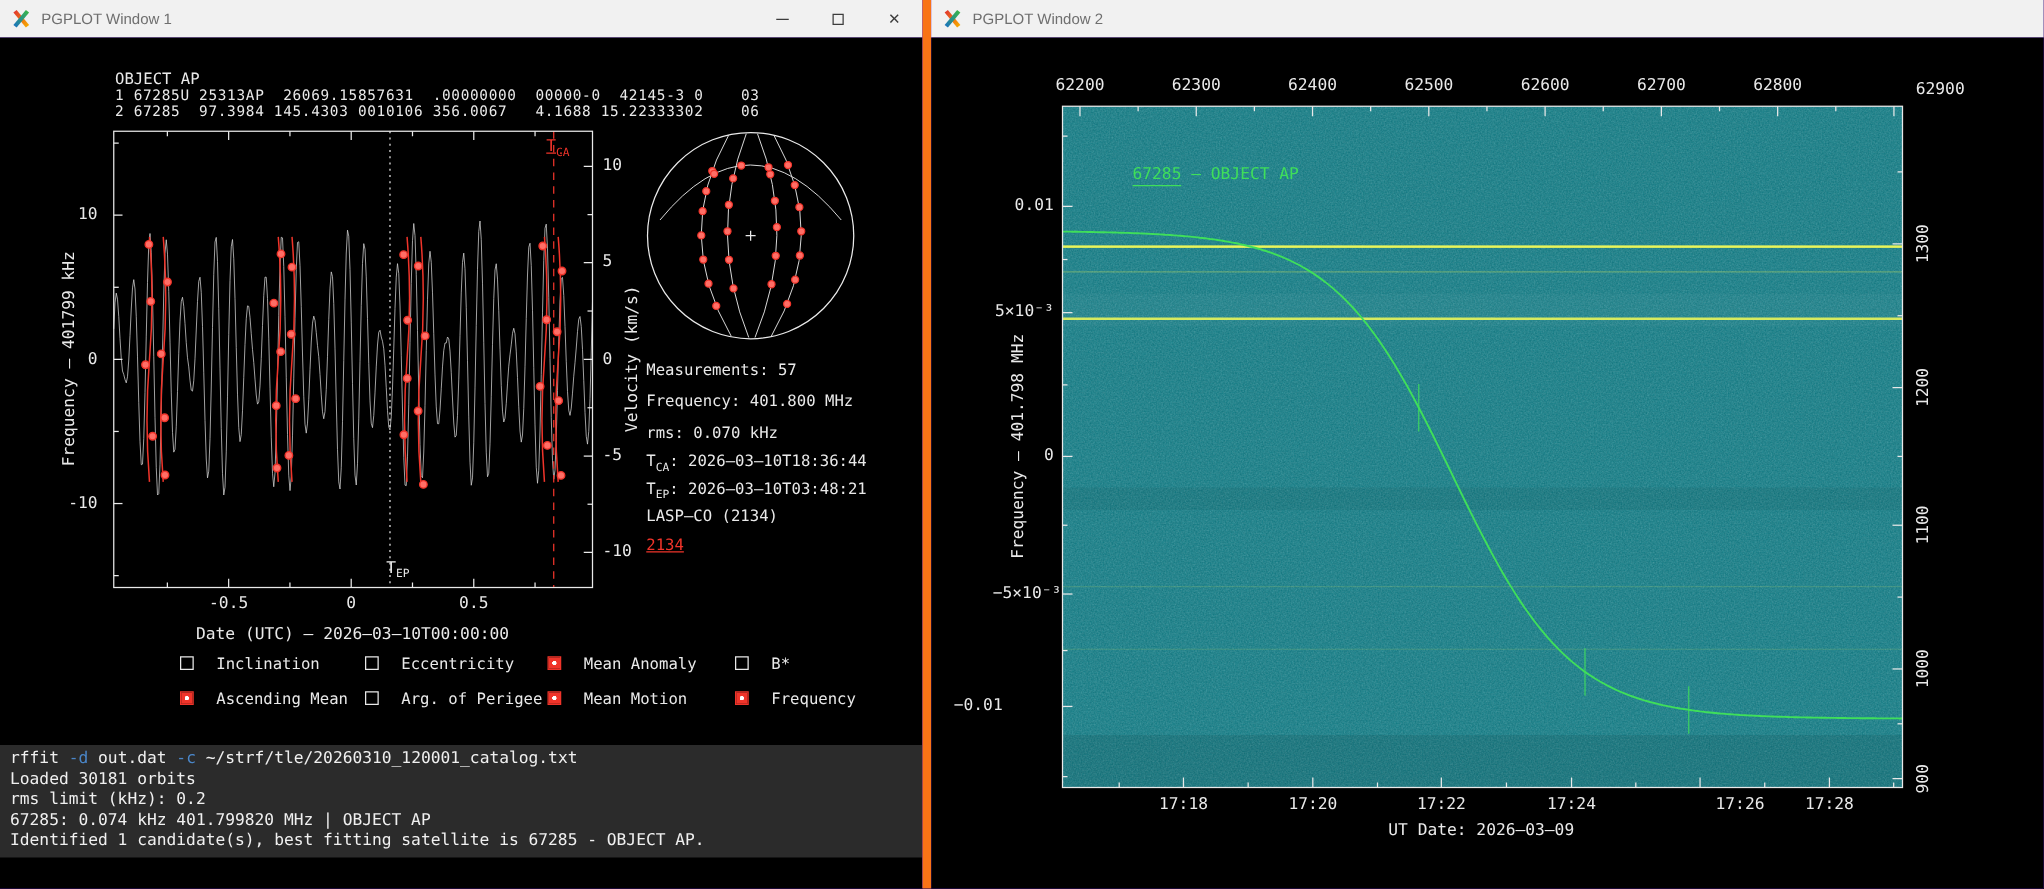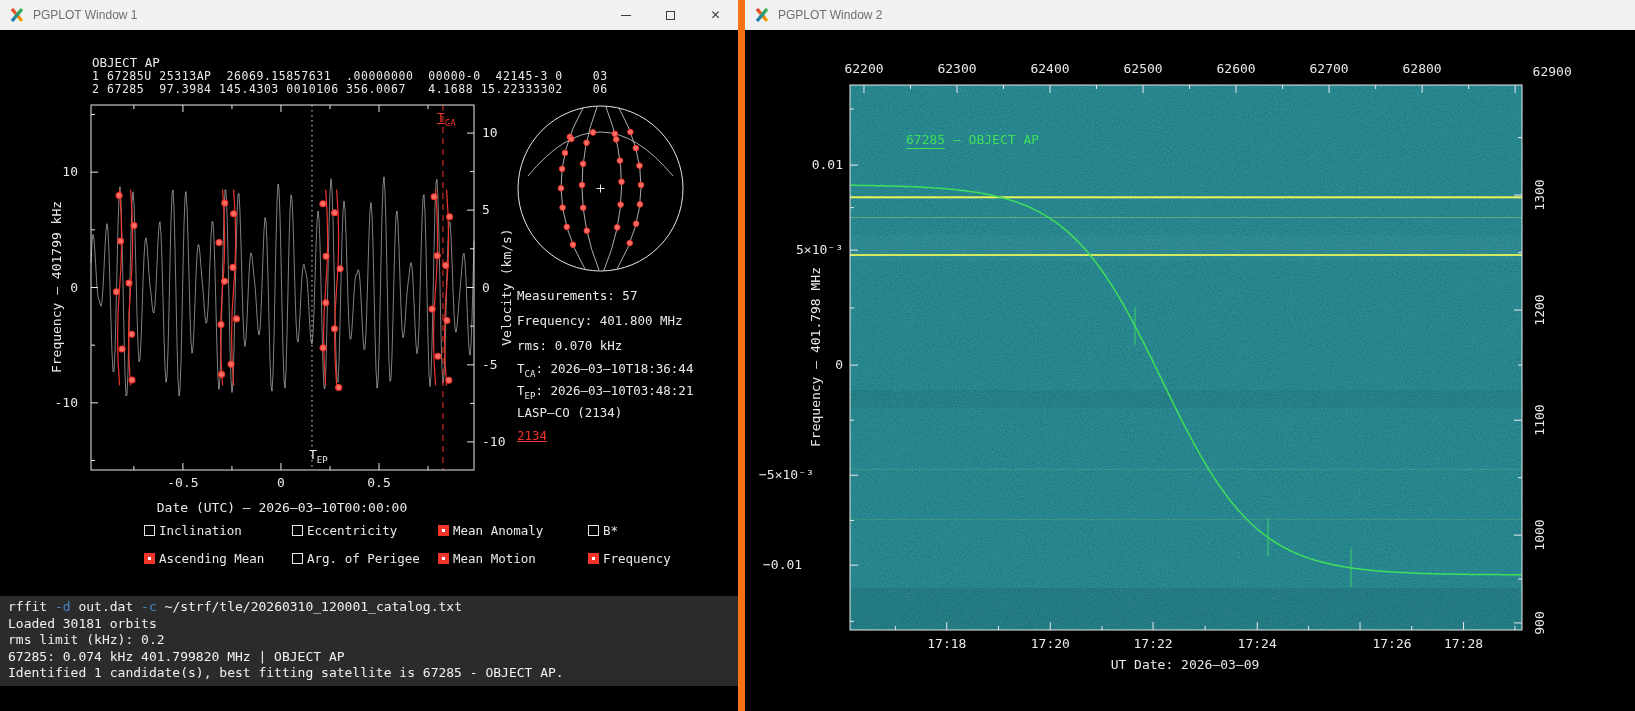--- a/index.html
+++ b/index.html
@@ -21,21 +21,21 @@
   .overlay { position:absolute; left:0; top:0; width:100%; height:100%; pointer-events:none; }
   .lbl { position:absolute; font-family:"DejaVu Sans Mono",monospace; color:#e9e9e9; font-size:13px; white-space:pre; line-height:15px; }
   .f125 { font-size:12.5px; }
   .tle { font-size:11.5px; letter-spacing:0.55px; }
   .rot { transform:translate(-50%,-50%) rotate(-90deg); }
   .ctr { transform:translateX(-50%); }
   .red { color:#f0342a;text-decoration:underline; }
   .green { color:#3fdf5a; }
   .ul { border-bottom:1px solid currentColor; padding-bottom:1px; }
   sub { font-size:9px; }
-  .fit-toggle { position:absolute; display:flex; align-items:center; gap:4px; color:#e9e9e9;
+  .fit-toggle { position:absolute; display:flex; align-items:center; gap:18px; color:#e9e9e9;
                 font-family:"DejaVu Sans Mono",monospace; font-size:12.5px; height:13px; }
   .cb { width:11px; height:11px; border:1px solid #e9e9e9; flex:0 0 auto; }
   .cb.checked { border-color:#f0342a; background:radial-gradient(circle,#ffffff 0 1.6px,#f0342a 1.9px); }
   #terminal { position:absolute; left:0; top:566px; width:100%; height:90px; background:#2b2b2b;
               padding:3px 8px; font-family:"DejaVu Sans Mono",monospace; font-size:13px;
               color:#f0f0f0; line-height:16.5px; white-space:pre; }
 </style>
 </head>
 <body>
 
@@ -368,21 +368,21 @@
           <div class="lbl ctr" style="left: 212px; top: 31px;">62300</div>
           <div class="lbl ctr" style="left: 305px; top: 31px;">62400</div>
           <div class="lbl ctr" style="left: 398.1px; top: 31px;">62500</div>
           <div class="lbl ctr" style="left: 491.1px; top: 31px;">62600</div>
           <div class="lbl ctr" style="left: 584.1px; top: 31px;">62700</div>
           <div class="lbl ctr" style="left: 677.1px; top: 31px;">62800</div>
           <div class="lbl ctr" style="left: 770.2px; top: 34px; margin-left: 37px;">62900</div>
           <div class="lbl" style="left: 18px; top: 127.1px; width: 80px; text-align: right;">0.01</div>
           <div class="lbl" style="left: 18px; top: 212.1px; width: 80px; text-align: right;">5×10⁻³</div>
           <div class="lbl" style="left: 18px; top: 327.1px; width: 80px; text-align: right;">0</div>
-          <div class="lbl" style="left: 14px; top: 437.2px; width: 80px; text-align: left;">−5×10⁻³</div>
+          <div class="lbl" style="left: 24px; top: 437.2px; width: 80px; text-align: right;">−5×10⁻³</div>
           <div class="lbl" style="left: 18px; top: 527.1px; width: 80px; text-align: left;">−0.01</div>
           <div class="lbl rot" style="left: 794px; top: 165.1px;">1300</div>
           <div class="lbl rot" style="left: 794px; top: 280.1px;">1200</div>
           <div class="lbl rot" style="left: 794px; top: 390.2px;">1100</div>
           <div class="lbl rot" style="left: 794px; top: 505.2px;">1000</div>
           <div class="lbl rot" style="left: 794px; top: 592.9px;">900</div>
           <div class="lbl ctr" style="left: 201.8px; top: 606px;">17:18</div>
           <div class="lbl ctr" style="left: 305.3px; top: 606px;">17:20</div>
           <div class="lbl ctr" style="left: 408.1px; top: 606px;">17:22</div>
           <div class="lbl ctr" style="left: 512.2px; top: 606px;">17:24</div>

